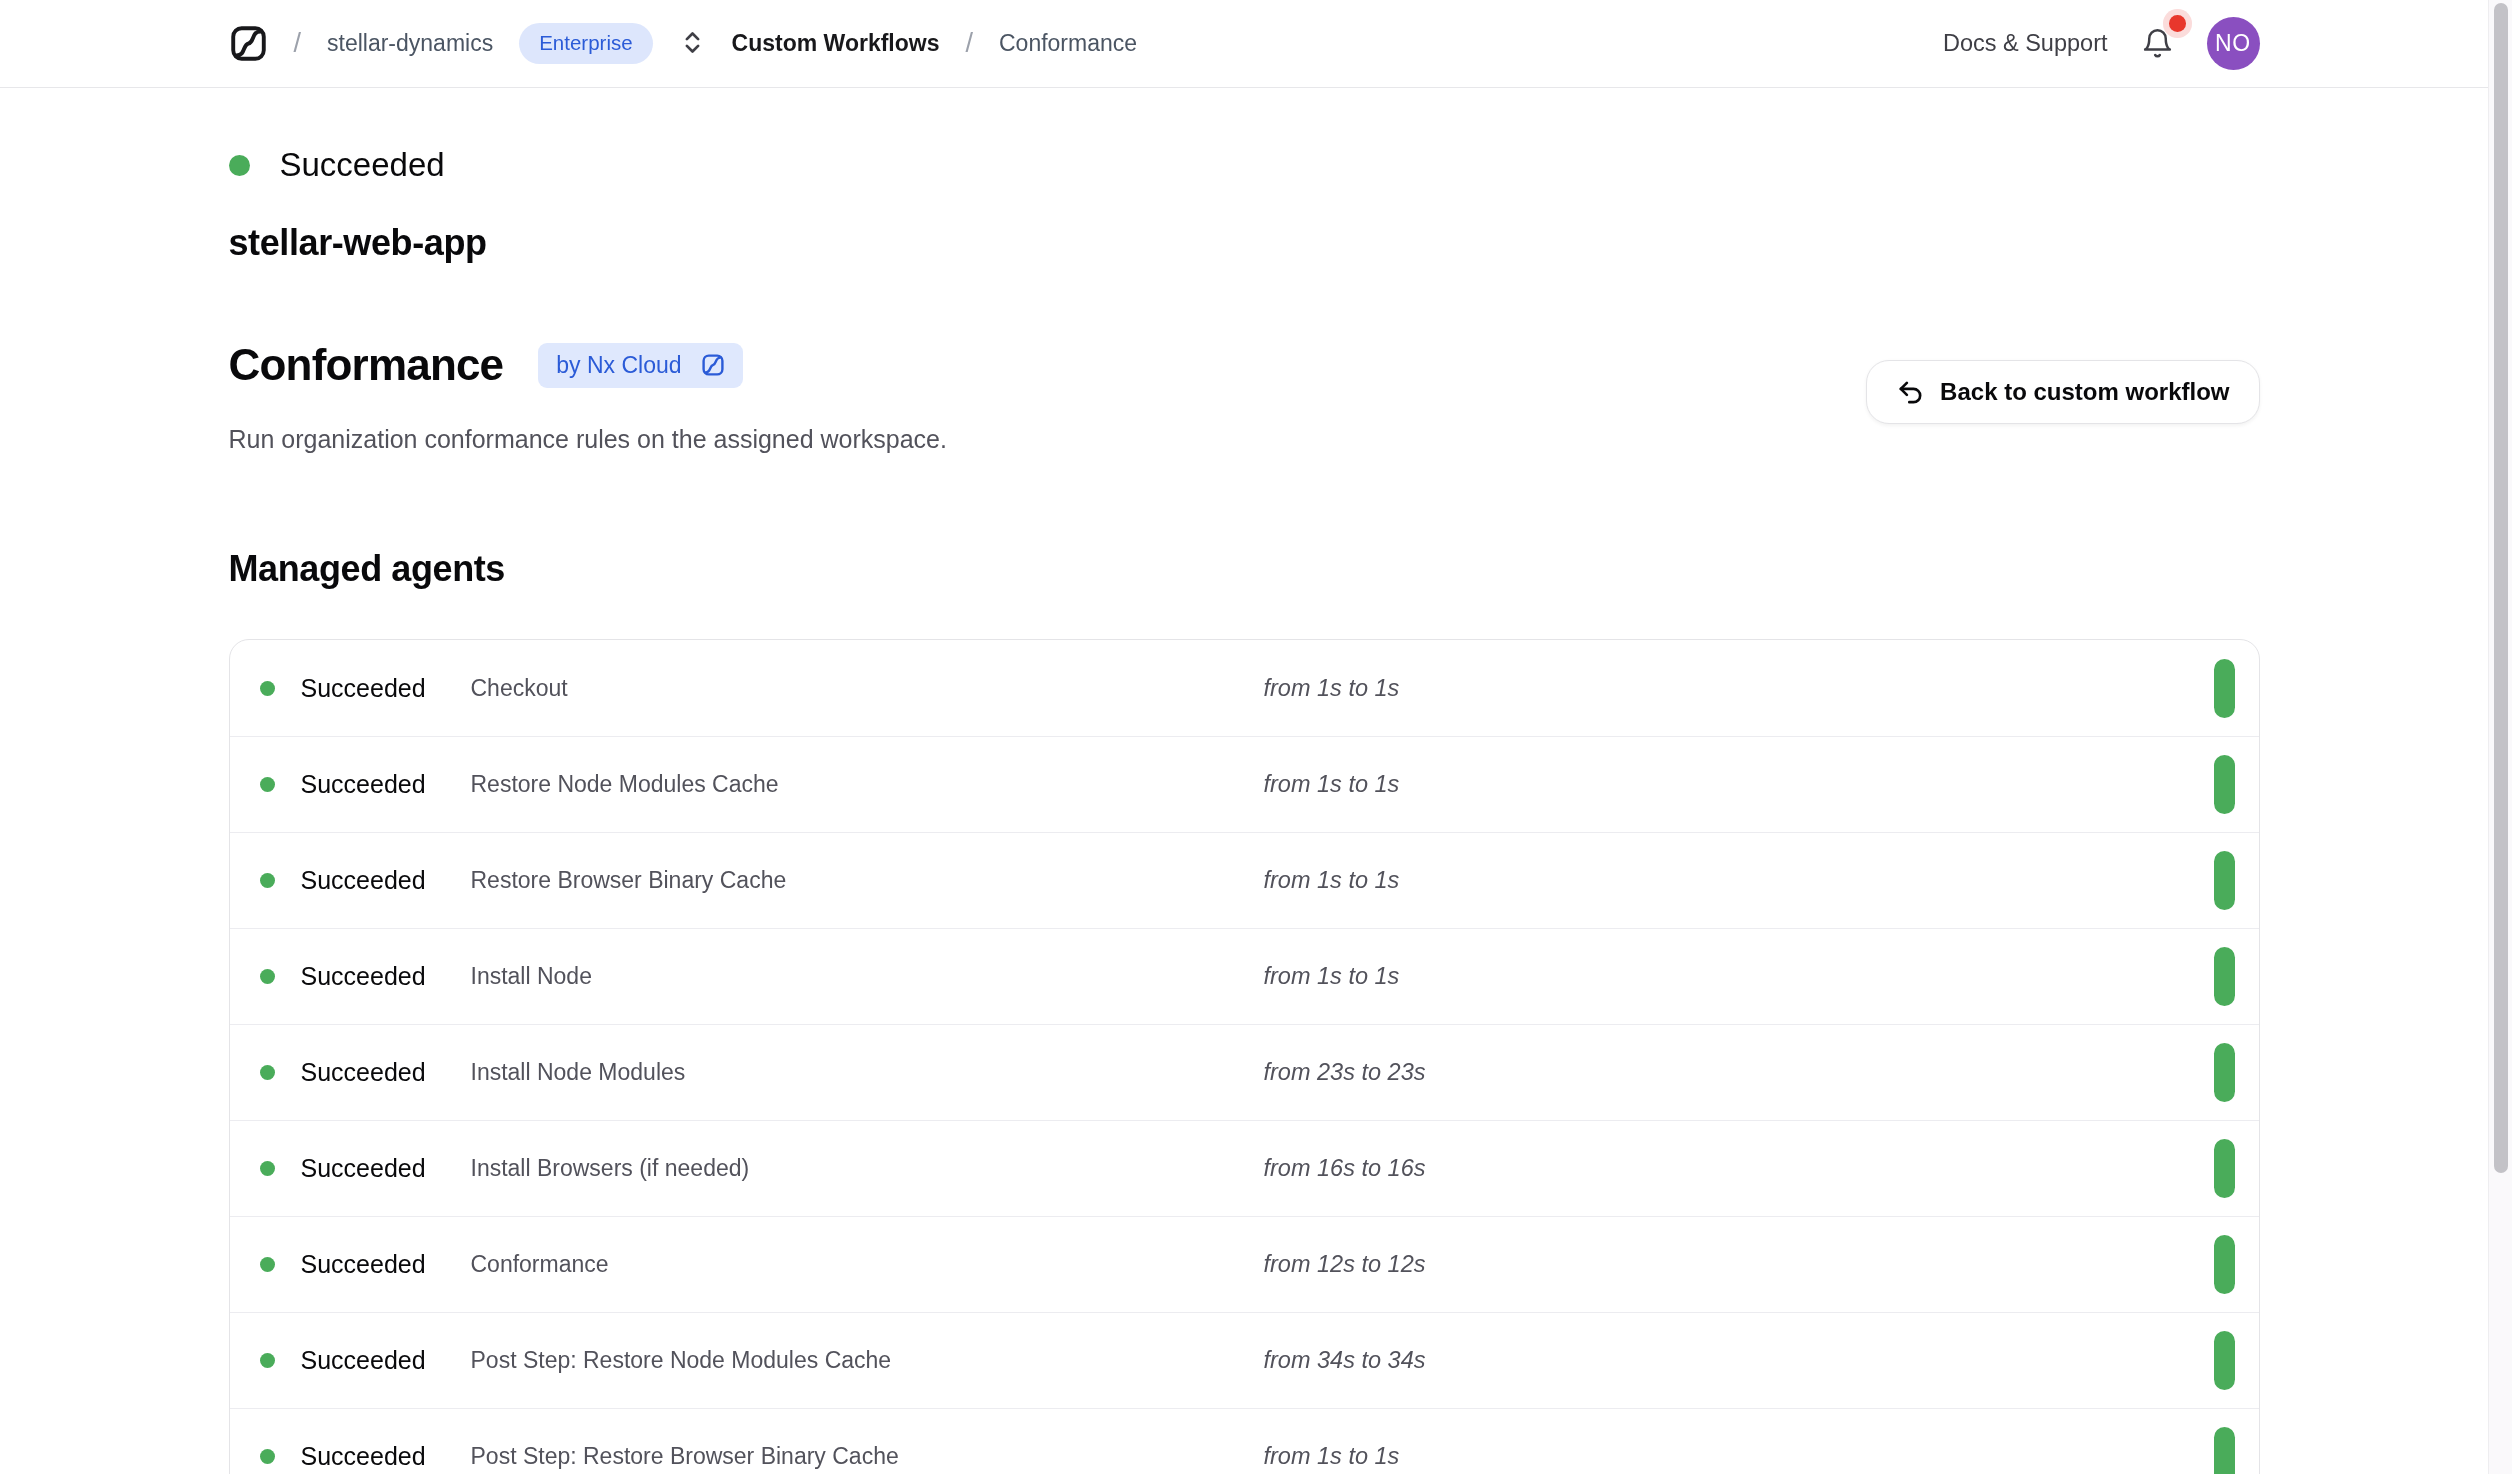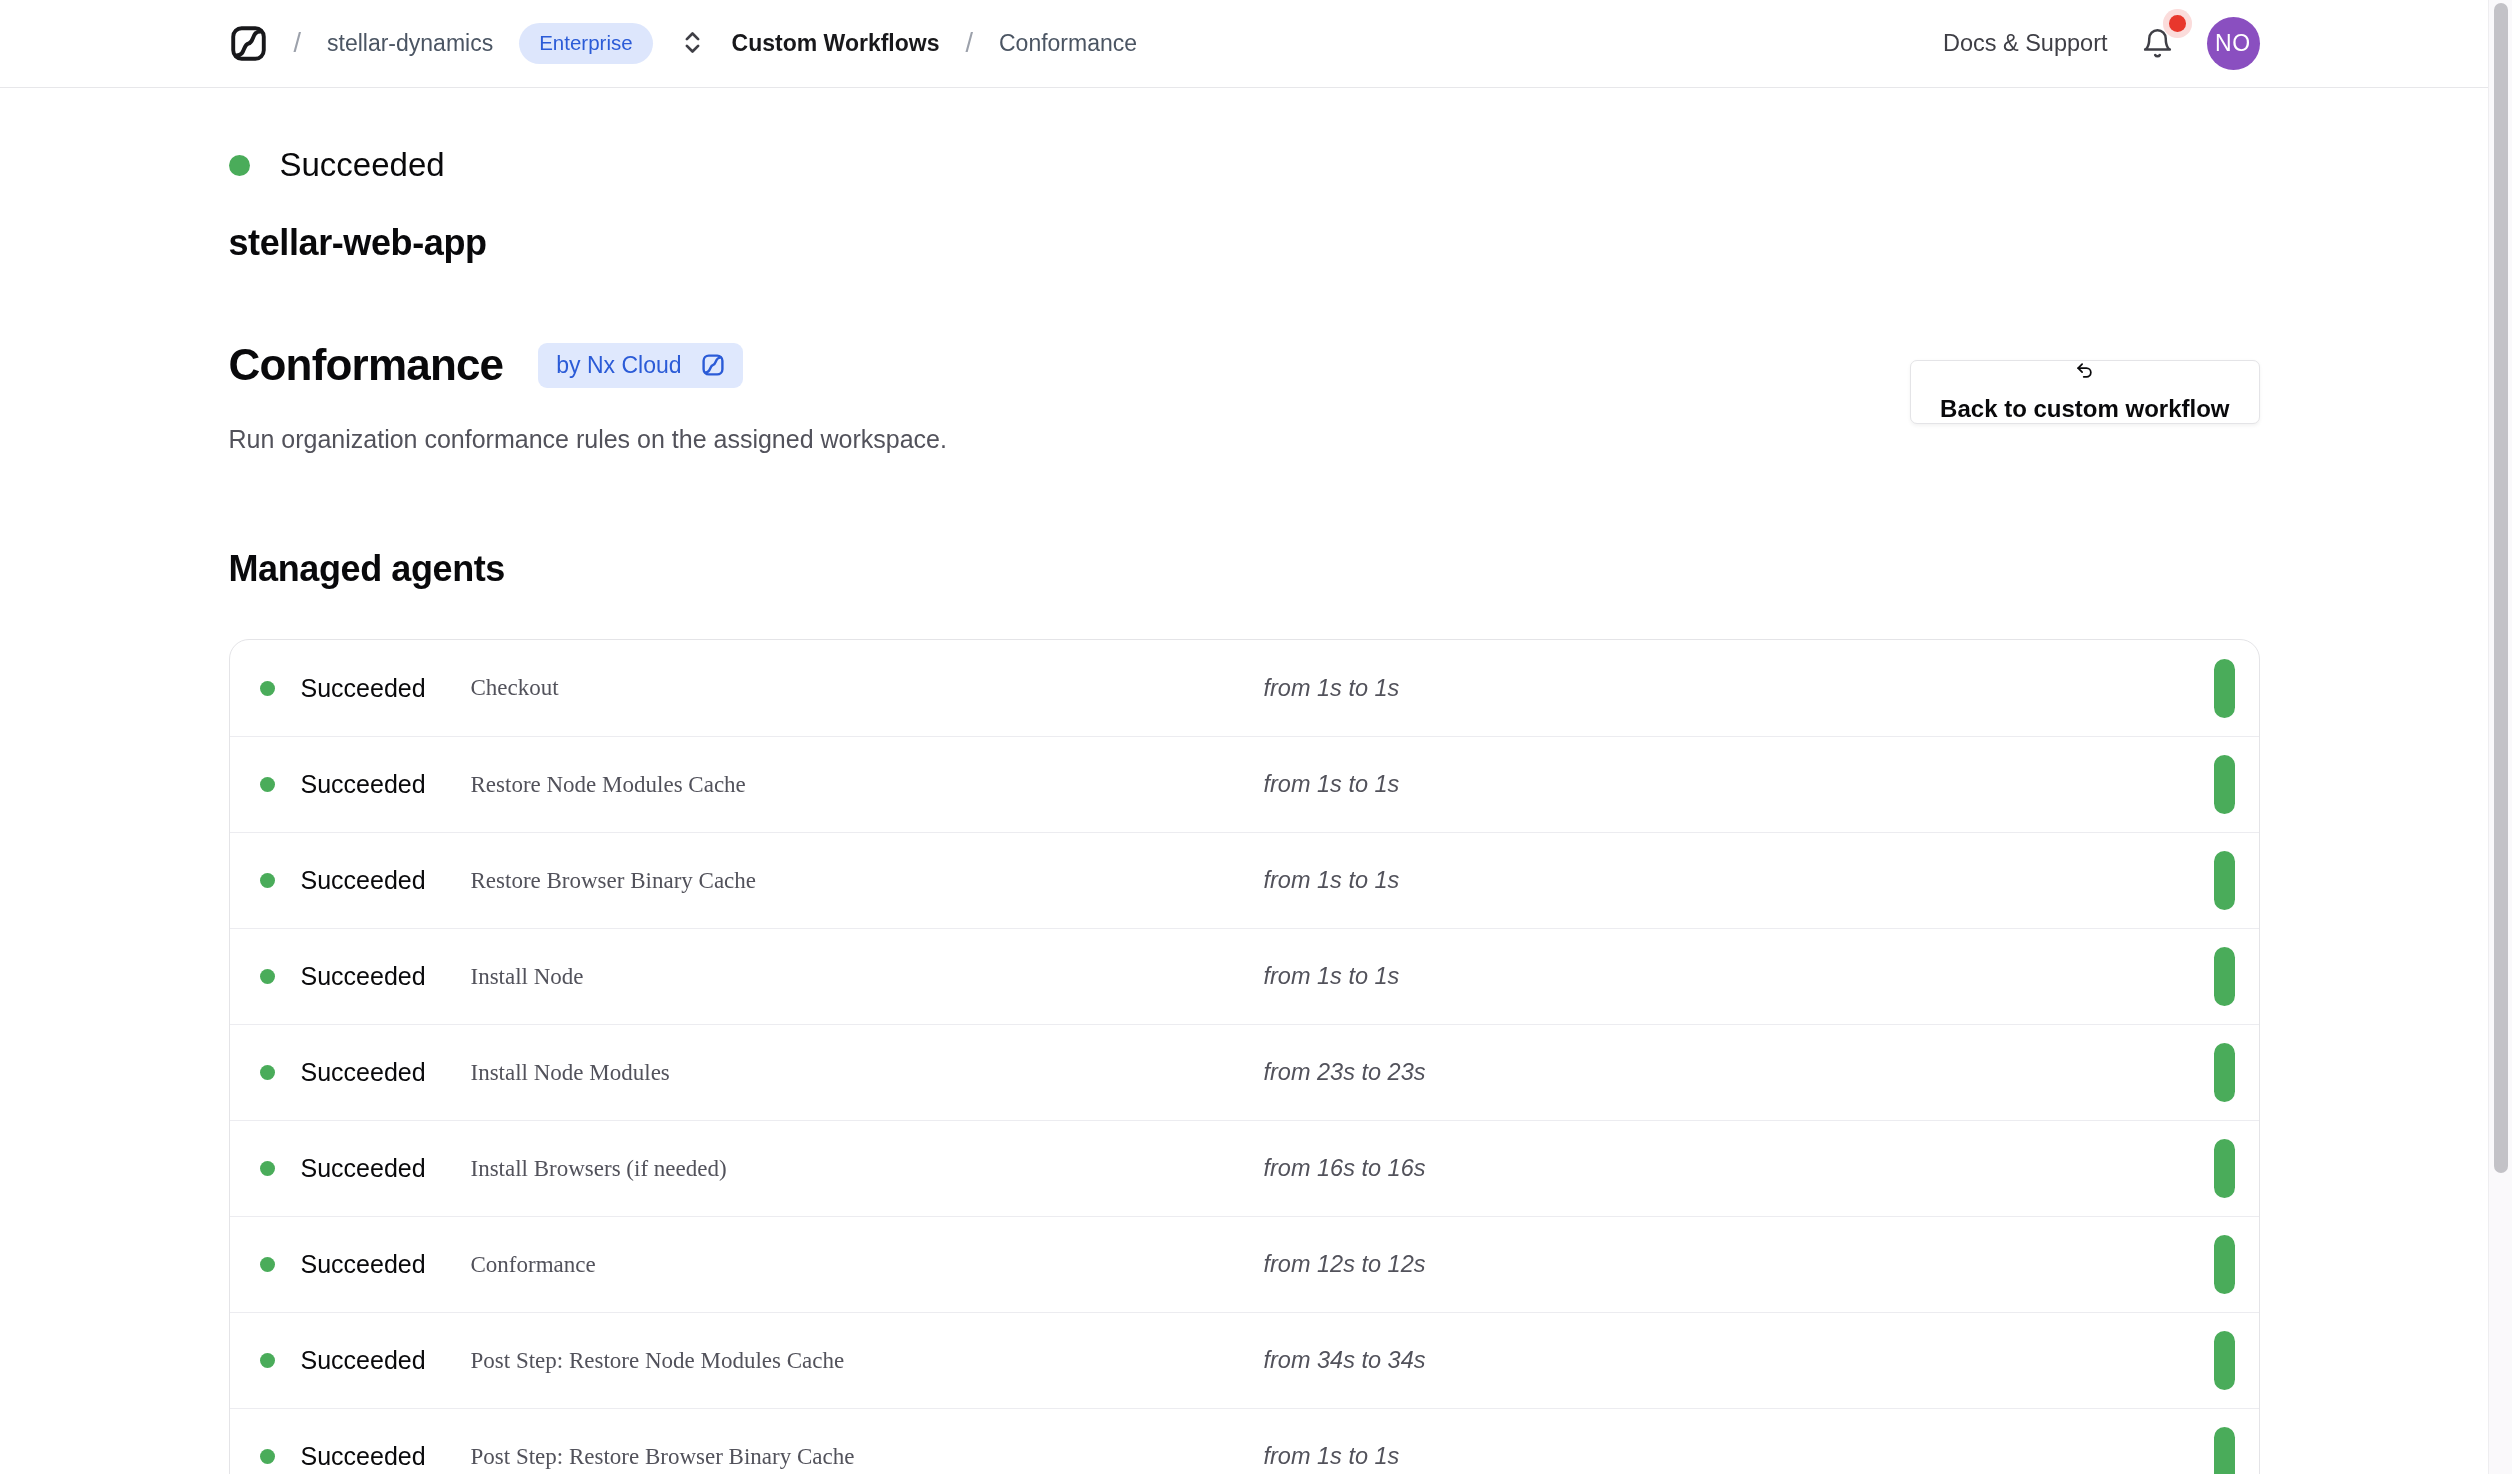--- a/index.html
+++ b/index.html
@@ -79,25 +79,24 @@
     text-decoration:none;
   }
   .provider-badge .nx-logo-small { width:24px; height:24px; }
   .workflow-desc { margin-top:35px; font-size:25px; color:#52525b; }
 
   .back-btn {
     display:flex; align-items:center; gap:15px;
     margin-top:20px;
     height:64px; padding:0 29px;
     background:#fff;
-    border:1.5px solid #e4e4e7; border-radius:7px;
+    border:1.5px solid #e4e4e7; border-radius:23px;
     box-shadow:0 1.5px 3.8px rgba(0,0,0,0.05);
     font-family:inherit; font-size:24px; font-weight:600; color:#09090b;
     cursor:pointer;
-    flex-direction:column;
   }
   .back-btn svg { width:29px; height:29px; }
 
   .agents-heading {
     margin-top:94px;
     font-size:36px; font-weight:700; letter-spacing:-0.4px;
   }
 
   
   .agents-card {
@@ -114,21 +113,21 @@
   }
   .step-row + .step-row { border-top:1.5px solid #ececf0; }
   .step-status { display:flex; align-items:center; gap:26px; width:211px; flex:none; }
   .step-dot {
     width:15px; height:15px; border-radius:50%;
     background:var(--success-green,#4aac5a); flex:none;
   }
   .step-status-label { font-size:25px; font-weight:500; color:#09090b; }
   .step-name {
     width:793px; flex:none;
-    font-family:Liberation Serif, serif;
+    font-family:Liberation Sans, sans-serif;
     font-size:23px; color:#52525b;
     white-space:nowrap; overflow:hidden;
   }
   .step-duration { flex:1; font-size:23.5px; font-style:italic; color:#52525b; }
   .step-bar {
     width:21px; height:59px; border-radius:759px;
     background:var(--success-green,#4aac5a); flex:none;
   }
 
   

